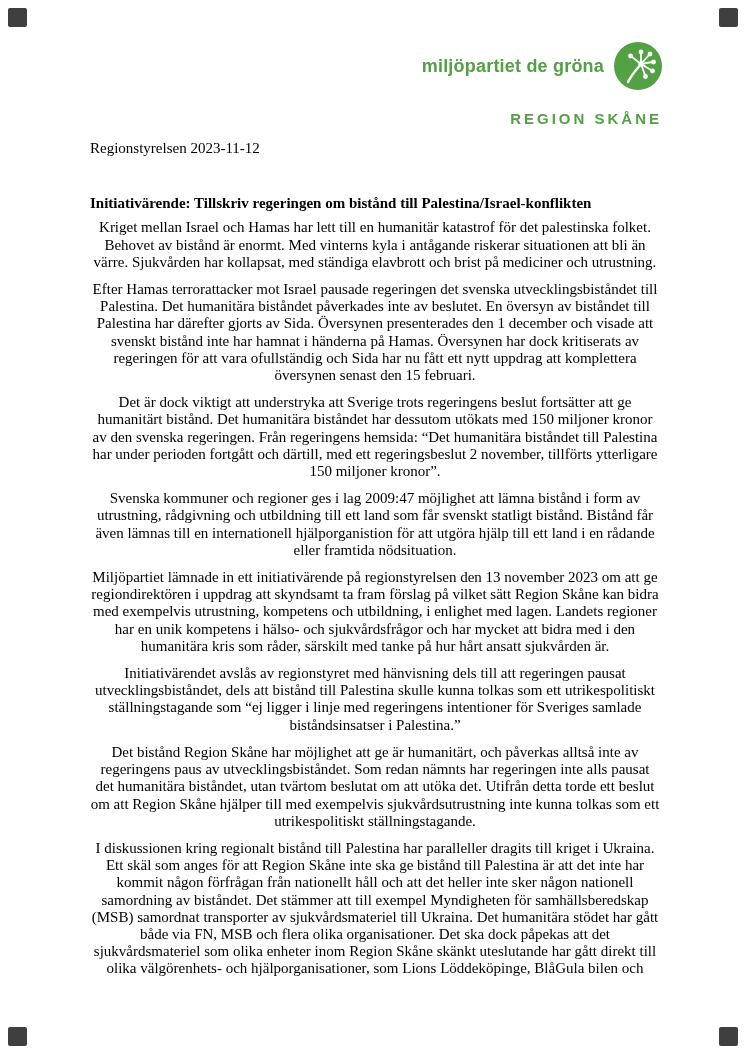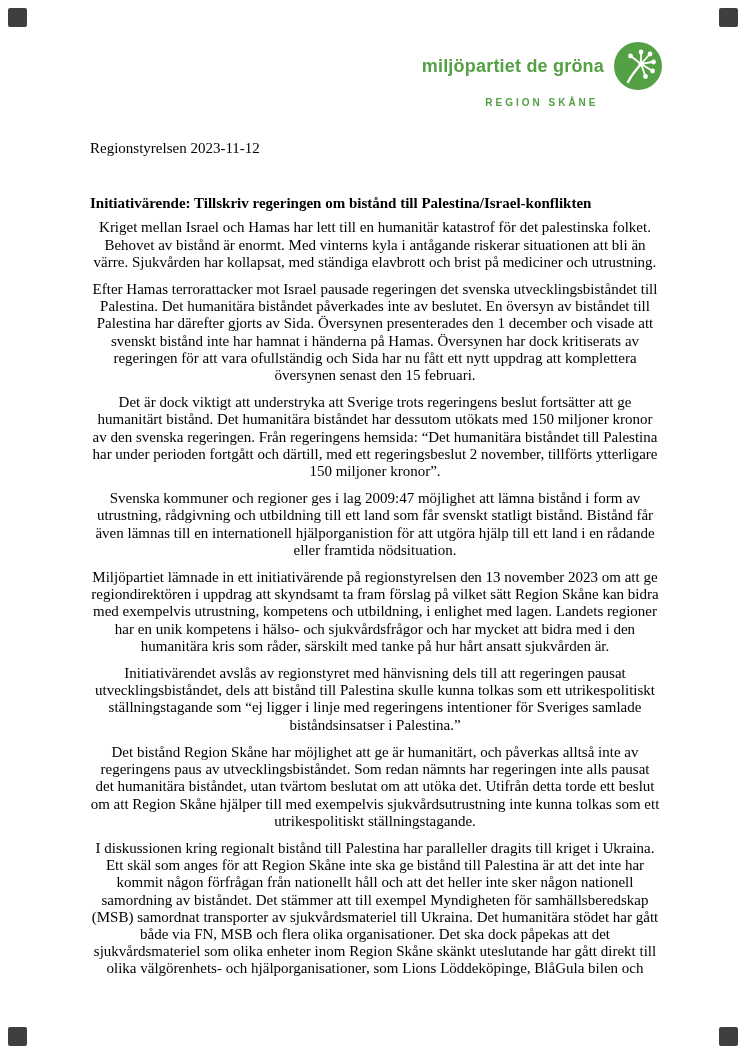--- a/index.html
+++ b/index.html
@@ -27,39 +27,39 @@
   .crop-tr { top: 8px;    right: 8px; }
   .crop-bl { bottom: 8px; left: 8px; }
   .crop-br { bottom: 8px; right: 8px; }
 
   .logo {
     position: absolute;
     top: 42px;
     right: 84px;
     display: flex;
     flex-direction: column;
-    align-items: center;
+    align-items: flex-end;
   }
   .logo-row {
     display: flex;
     align-items: center;
     gap: 10px;
   }
   .logo-brand {
     font-family: "Liberation Sans", sans-serif;
     font-weight: bold;
     font-size: 18px;
     color: #53a045;
     letter-spacing: 0.2px;
     white-space: nowrap;
   }
   .logo-region {
-    margin-top: 7px;
+    margin-top: 20px;
     font-family: "Liberation Sans", sans-serif;
-    font-size: 10px;
+    font-size: 15px;
     font-weight: bold;
     letter-spacing: 3px;
     color: #53a045;
     white-space: nowrap;
   }
   .logo-circle {
     width: 48px;
     height: 48px;
     flex: 0 0 auto;
   }

